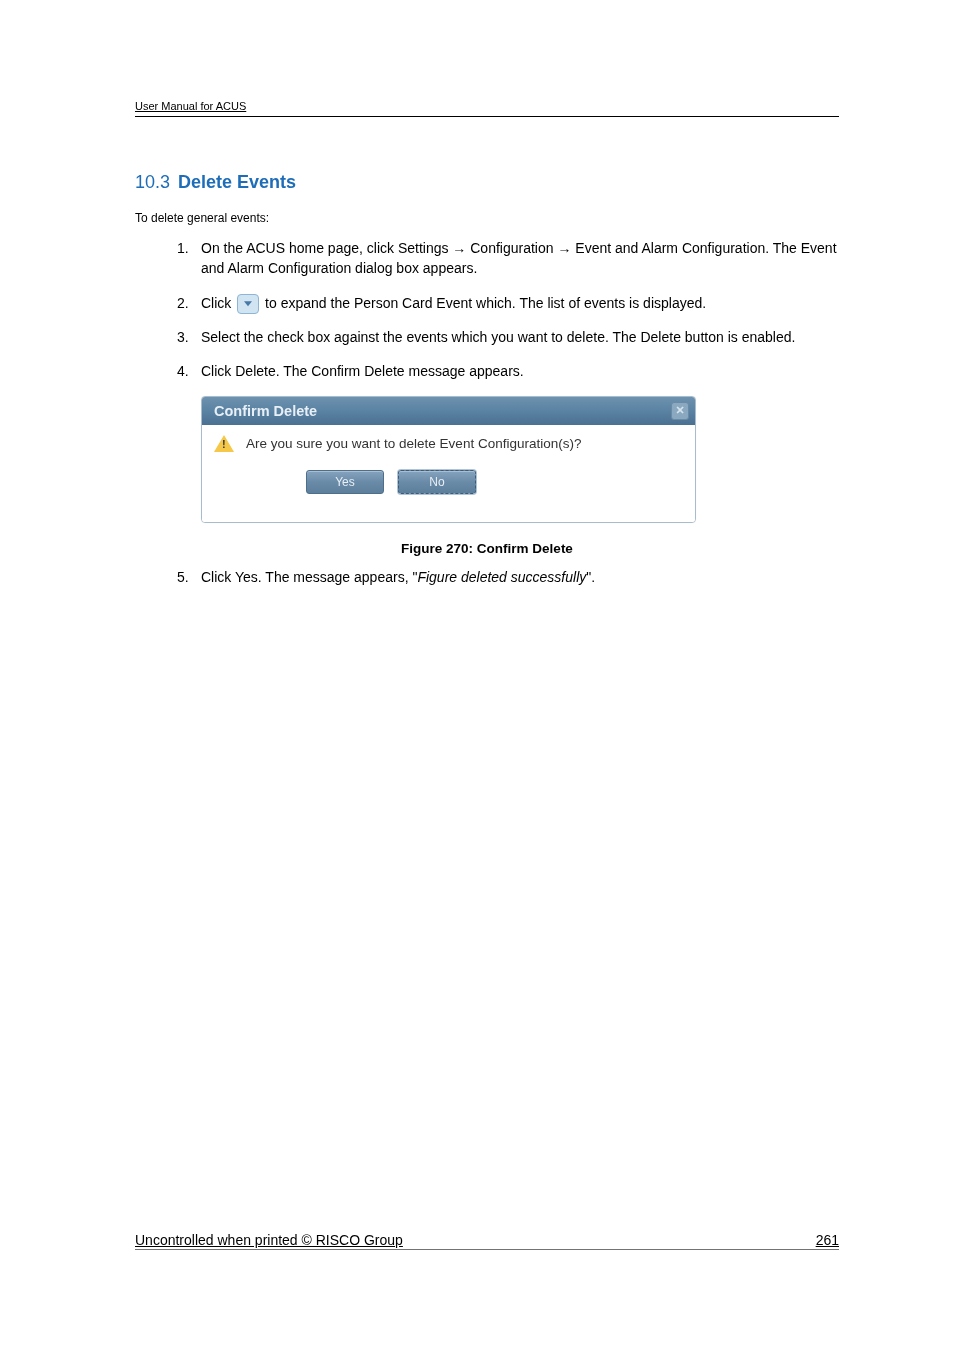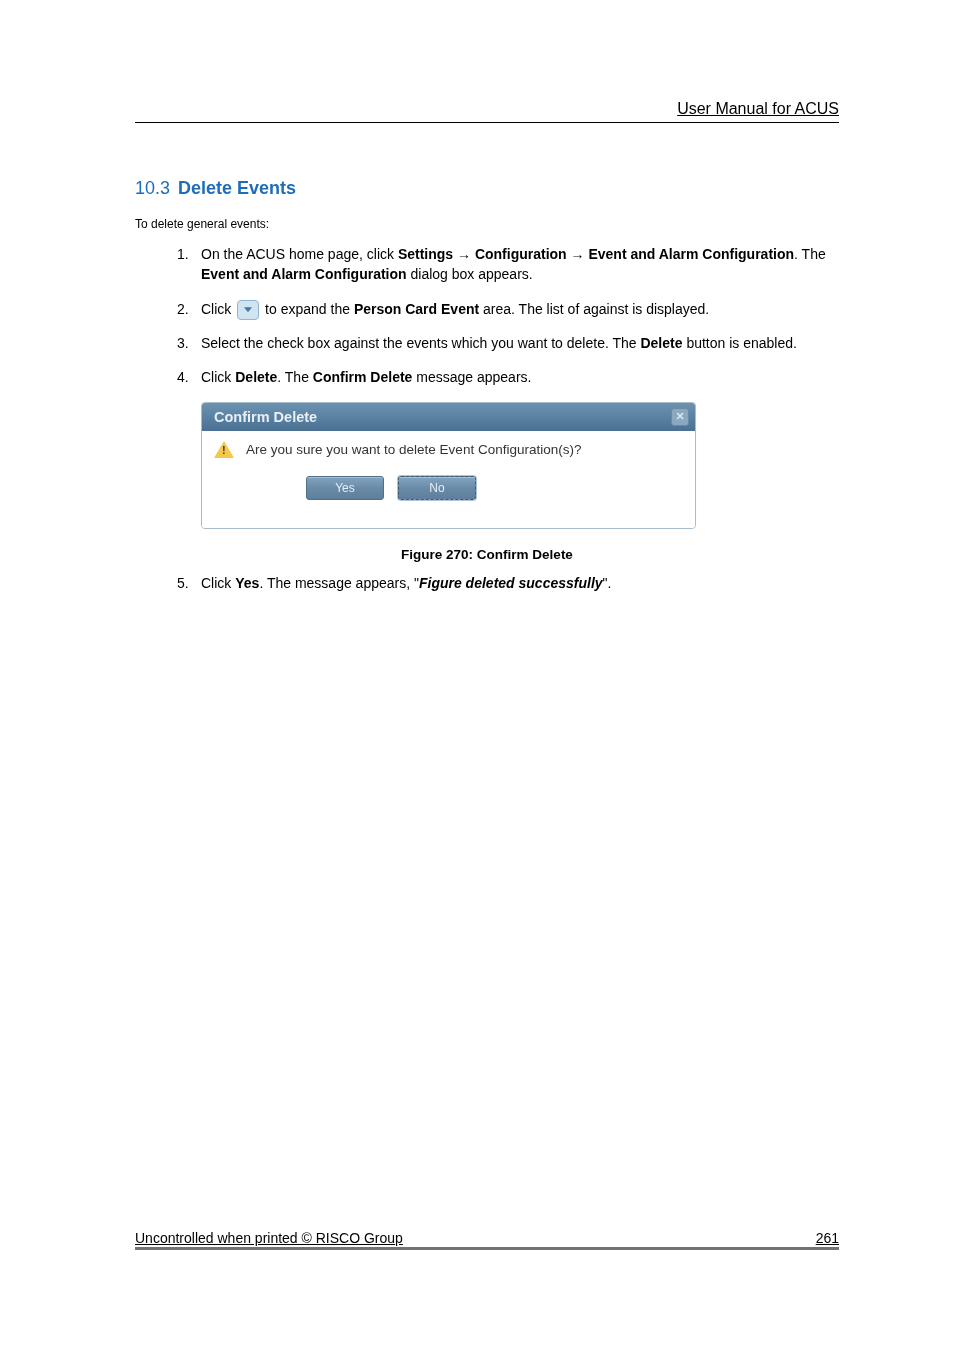--- a/index.html
+++ b/index.html
@@ -15,22 +15,21 @@
       position: relative;
     }
     .page {
       padding: 100px 115px 0 135px;
     }
     .header-line {
       border-bottom: 1.5px solid #000;
       margin-bottom: 6px;
     }
     .header-text {
-      text-align: right;
-      font-size: 16px;
+      font-size: 11px;
       padding-bottom: 4px;
       text-decoration: underline;
     }
     .section-title {
       color: #1e6db8;
       font-size: 18px;
       font-weight: bold;
       margin-top: 55px;
       margin-bottom: 18px;
     }
@@ -183,29 +182,29 @@
       font-weight: bold;
       margin-bottom: 12px;
     }
     .footer {
       position: absolute;
       bottom: 100px;
       left: 135px;
       right: 115px;
       display: flex;
       justify-content: space-between;
-      border-bottom: 3px solid #737373;
+      border-bottom: 1px solid #737373;
       font-size: 14px;
       text-align: center;
     }
     .footer-left, .footer-right {
       text-decoration: underline;
       padding-bottom: 1px;
     }
-    b { font-weight: bold; }
+    b { font-weight: normal; }
     i { font-style: italic; }
   </style>
 </head>
 <body>
 
 <div class="page">
 
   <div class="header-text">User Manual for ACUS</div>
   <div class="header-line"></div>
 
@@ -216,21 +215,21 @@
 
   <div class="intro-text">To delete general events:</div>
 
   <ol class="list">
     <li>
       <span class="list-num">1.</span>
       <span>On the ACUS home page, click </span><b>Settings</b><span> → </span><b>Configuration</b><span> → </span><b>Event and Alarm Configuration</b><span>. The </span><b>Event and Alarm Configuration</b><span> dialog box appears.</span>
     </li>
     <li class="step2">
       <span class="list-num">2.</span>
-      <span>Click </span><span class="expand-icon"><span class="chev"></span></span><span> to expand the </span><b>Person Card Event</b><span> area. The list of against is displayed.</span>
+      <span>Click </span><span class="expand-icon"><span class="chev"></span></span><span> to expand the </span><b>Person Card Event</b><span> which. The list of events is displayed.</span>
     </li>
     <li>
       <span class="list-num">3.</span>
       <span>Select the check box against the events which you want to delete. The </span><b>Delete</b><span> button is enabled.</span>
     </li>
     <li>
       <span class="list-num">4.</span>
       <span>Click </span><b>Delete</b><span>. The </span><b>Confirm Delete</b><span> message appears.</span>
     </li>
   </ol>

